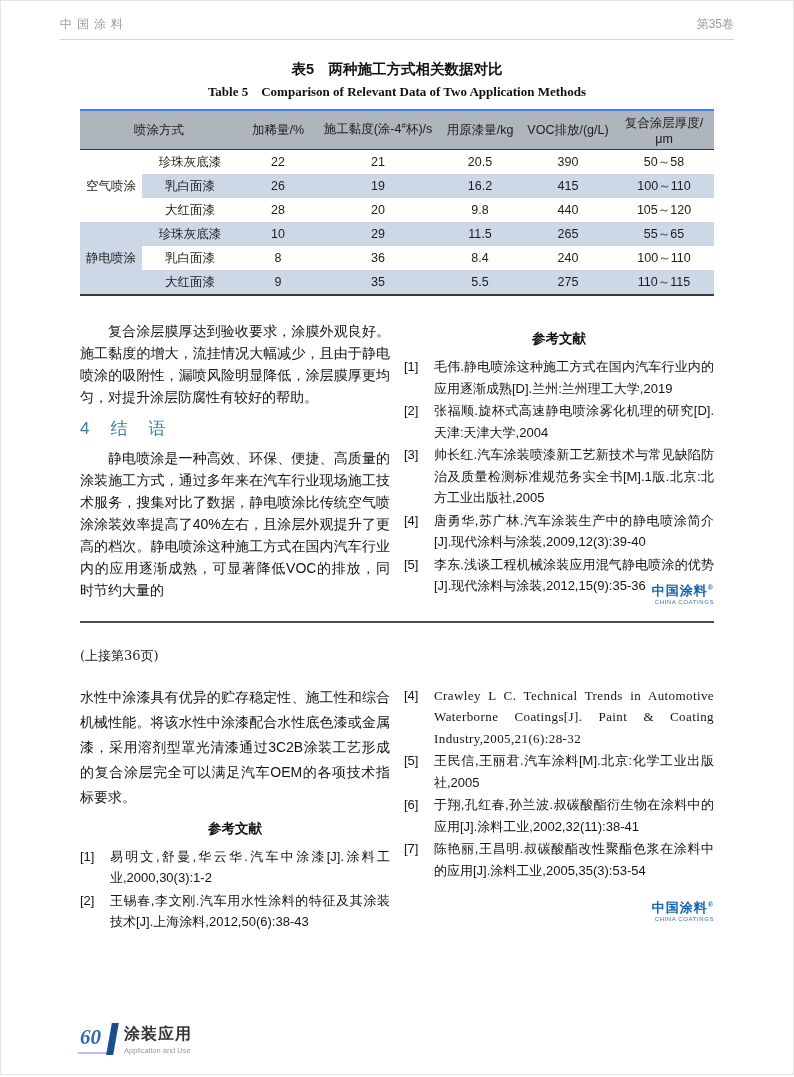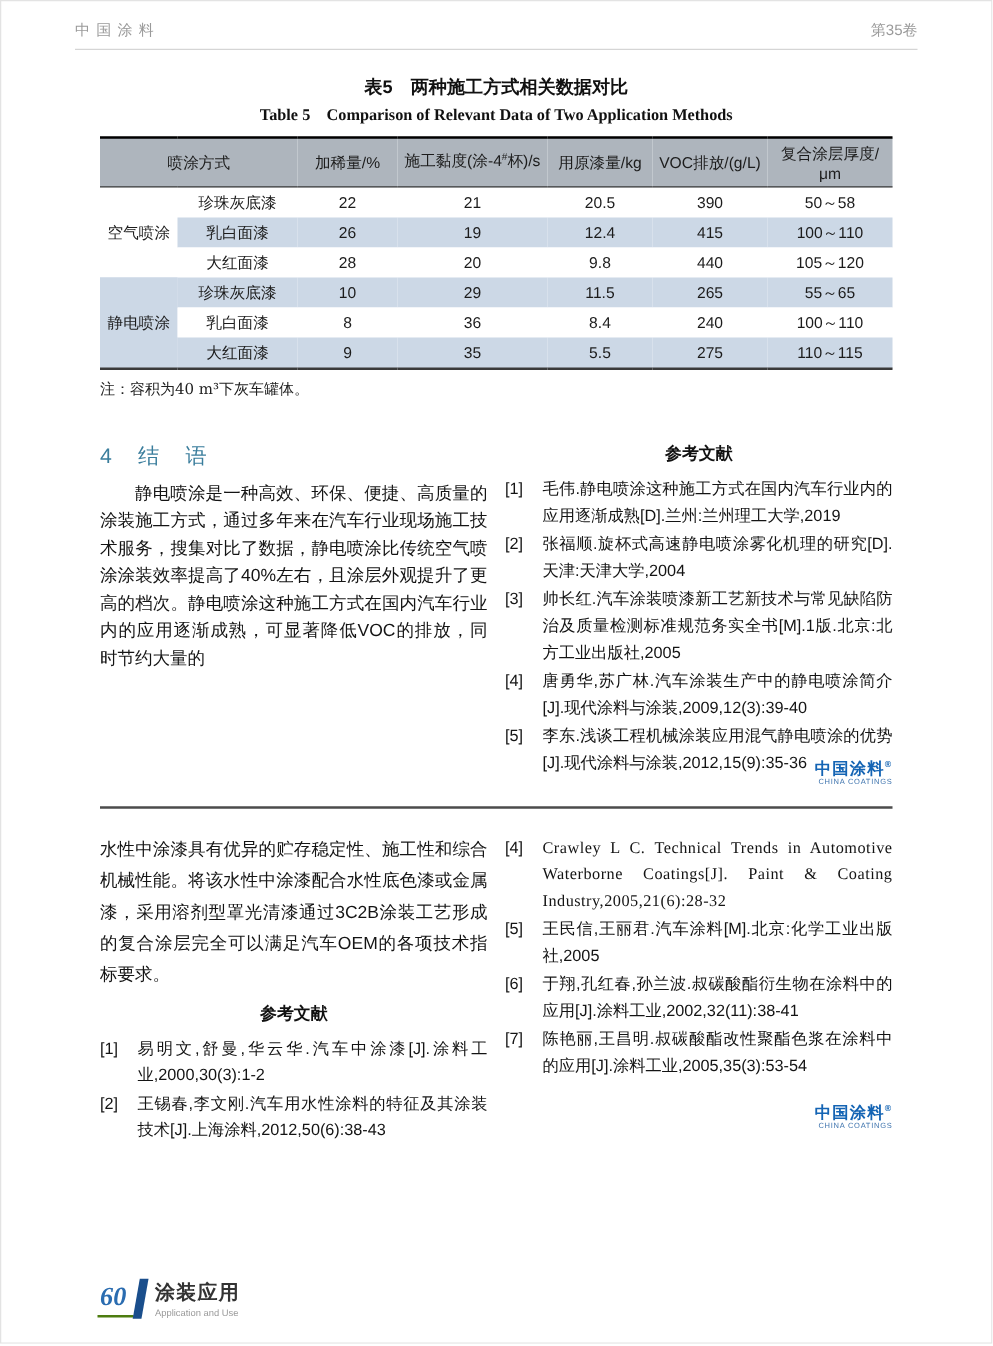--- a/index.html
+++ b/index.html
@@ -29,21 +29,21 @@
   
   .caption-cn { margin-top: 20px; text-align: center; font-size: 14.5px; font-weight: bold; color: #111; }
   .caption-en { margin-top: 4px; text-align: center; font-size: 13px; font-weight: bold;
                 font-family: "Liberation Serif", "DejaVu Serif", serif; color: #111; }
 
   
   .data-table-wrap { margin: 8px 80px 0 80px; }
   table.data-table {
     width: 100%; border-collapse: collapse;
     font-size: 12.5px; color: #1c1c1c;
-    border-top: 2px solid #000000;
+    border-top: 2px solid #3b82f6;
     border-bottom: 2px solid #3a3a3a;
   }
   table.data-table th, table.data-table td { padding: 3.5px 5px; text-align: center; font-weight: normal; }
   table.data-table thead tr { background: #aeb5bd; }
   table.data-table thead th { border-bottom: 1px solid #3a3a3a; font-size: 12.5px; }
   td.paint-name { text-align: left; padding-left: 10px; }
   .stripe { background: #ccd8e6; }
   .nostripe { background: #ffffff; }
   sup.hash { font-size: 8px; vertical-align: super; }
 
@@ -92,21 +92,21 @@
   
   .footer {
     position: absolute; left: 78px; bottom: 20px;
     display: flex; align-items: center;
   }
   .page-num {
     font-family: "Liberation Serif", "DejaVu Serif", serif;
     font-style: italic; font-weight: bold;
     font-size: 21px; color: #2a6cb0;
     padding: 0 6px 2px 2px;
-    border-bottom: 2px solid #4d7c0f;
+    border-bottom: 2px solid #c4b5fd;
   }
   .footer-bar {
     width: 7px; height: 32px; background: #1a4e8c;
     transform: skewX(-10deg); margin: 0 8px 0 2px;
   }
   .footer-col .cn { font-size: 16px; font-weight: bold; color: #333; letter-spacing: 1px; }
   .footer-col .en { font-size: 7.5px; color: #9a9a9a; margin-top: 1px; }
 </style>
 </head>
 <body>
@@ -149,21 +149,21 @@
           <td>22</td>
           <td>21</td>
           <td>20.5</td>
           <td>390</td>
           <td>50～58</td>
         </tr>
         <tr class="stripe">
           <td class="paint-name">乳白面漆</td>
           <td>26</td>
           <td>19</td>
-          <td>12.4</td>
+          <td>16.2</td>
           <td>415</td>
           <td>100～110</td>
         </tr>
         <tr class="nostripe">
           <td class="paint-name">大红面漆</td>
           <td>28</td>
           <td>20</td>
           <td>9.8</td>
           <td>440</td>
           <td>105～120</td>
@@ -189,24 +189,24 @@
           <td class="paint-name">大红面漆</td>
           <td>9</td>
           <td>35</td>
           <td>5.5</td>
           <td>275</td>
           <td>110～115</td>
         </tr>
       </tbody>
     </table>
   </div>
-  <div class="table-note">注：容积为40 m³下灰车罐体。</div>
 
   <div class="columns">
     <div class="col">
+      <p class="body-par indent">复合涂层膜厚达到验收要求，涂膜外观良好。施工黏度的增大，流挂情况大幅减少，且由于静电喷涂的吸附性，漏喷风险明显降低，涂层膜厚更均匀，对提升涂层防腐性有较好的帮助。</p>
       <div class="sec-heading">4　结　语</div>
       <p class="body-par indent">静电喷涂是一种高效、环保、便捷、高质量的涂装施工方式，通过多年来在汽车行业现场施工技术服务，搜集对比了数据，静电喷涂比传统空气喷涂涂装效率提高了40%左右，且涂层外观提升了更高的档次。静电喷涂这种施工方式在国内汽车行业内的应用逐渐成熟，可显著降低VOC的排放，同时节约大量的</p>
     </div>
     <div class="col">
       <div class="refs-heading">参考文献</div>
       <div class="ref-item">
         <span class="ref-marker">[1]</span>
         <span class="ref-text">毛伟.静电喷涂这种施工方式在国内汽车行业内的应用逐渐成熟[D].兰州:兰州理工大学,2019</span>
       </div>
       <div class="ref-item">
@@ -227,20 +227,21 @@
       </div>
       <div class="brand">
         <div class="brand-cn"><span>中国涂料</span><span class="brand-reg">®</span></div>
         <div class="brand-en">CHINA COATINGS</div>
       </div>
     </div>
   </div>
 
   <div class="section-divider"></div>
 
+  <div class="continued">(上接第36页)</div>
 
   <div class="columns columns2">
     <div class="col">
       <p class="body-par body-par2">水性中涂漆具有优异的贮存稳定性、施工性和综合机械性能。将该水性中涂漆配合水性底色漆或金属漆，采用溶剂型罩光清漆通过3C2B涂装工艺形成的复合涂层完全可以满足汽车OEM的各项技术指标要求。</p>
       <div class="refs-heading">参考文献</div>
       <div class="ref-item">
         <span class="ref-marker">[1]</span>
         <span class="ref-text">易明文,舒曼,华云华.汽车中涂漆[J].涂料工业,2000,30(3):1-2</span>
       </div>
       <div class="ref-item">

